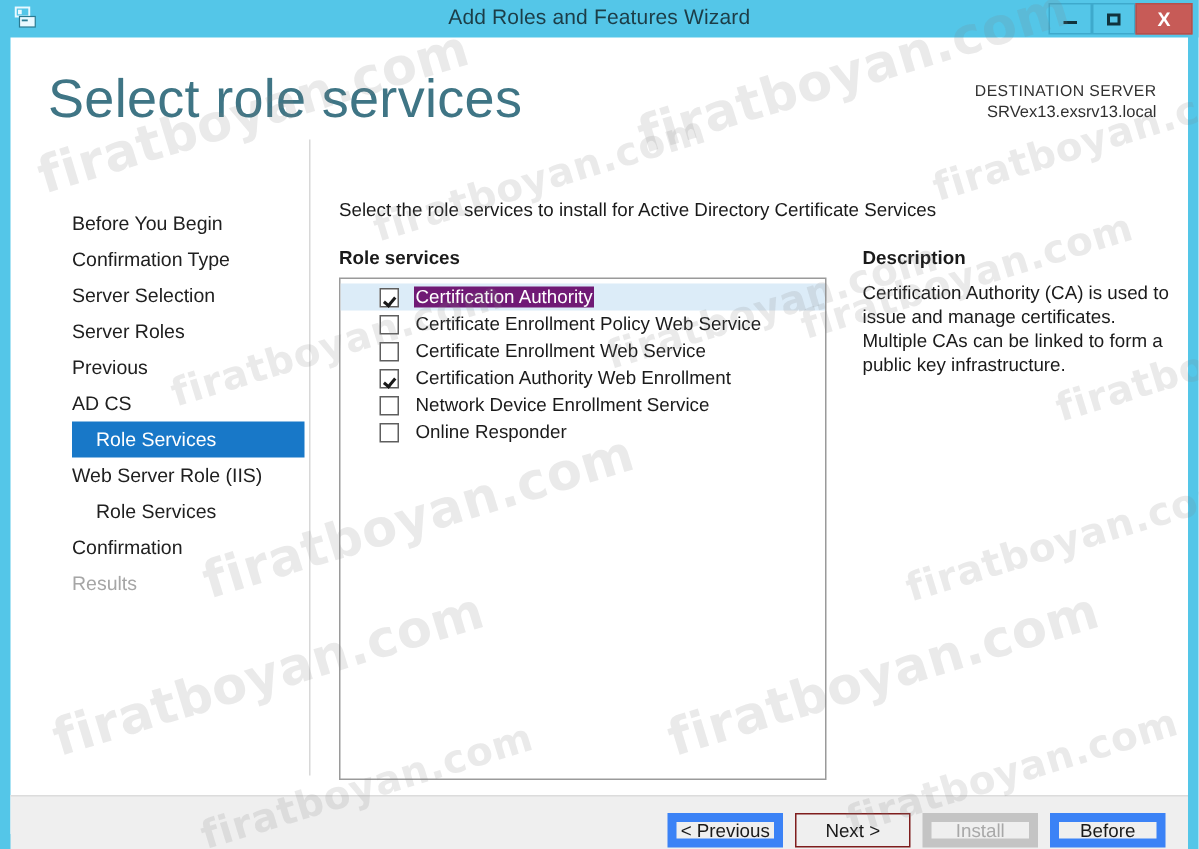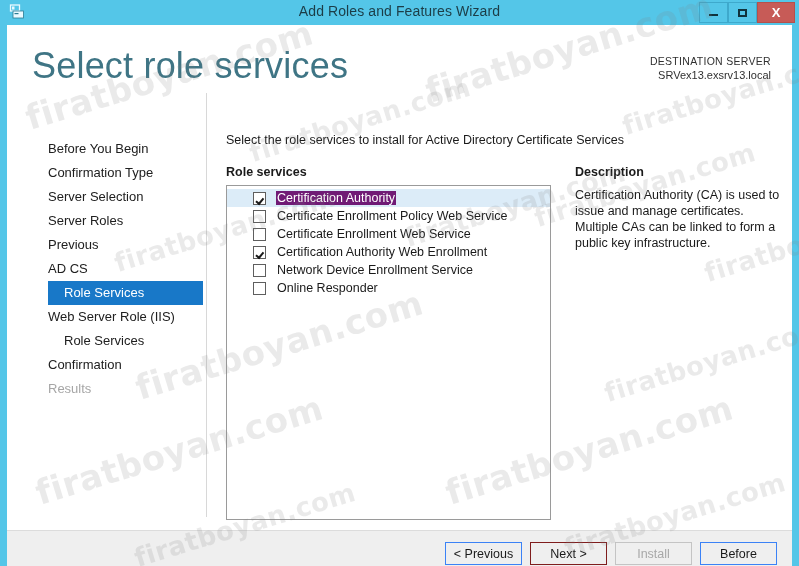--- a/index.html
+++ b/index.html
@@ -268,21 +268,21 @@
     box-sizing: border-box;
   }
   .footer-buttons {
     position: absolute;
     right: 15px; top: 11px;
     display: flex;
     gap: 8px;
   }
   .btn {
     width: 77px; height: 23px;
-    border: 1px solid #3b82f6;
+    border: 6px solid #3b82f6;
     background: #efefef;
     box-sizing: border-box;
     font-size: 12.5px;
     font-family: "Liberation Sans", sans-serif;
     color: #1a1a1a;
     display: flex;
     align-items: center;
     justify-content: center;
     cursor: default;
     padding: 0;

